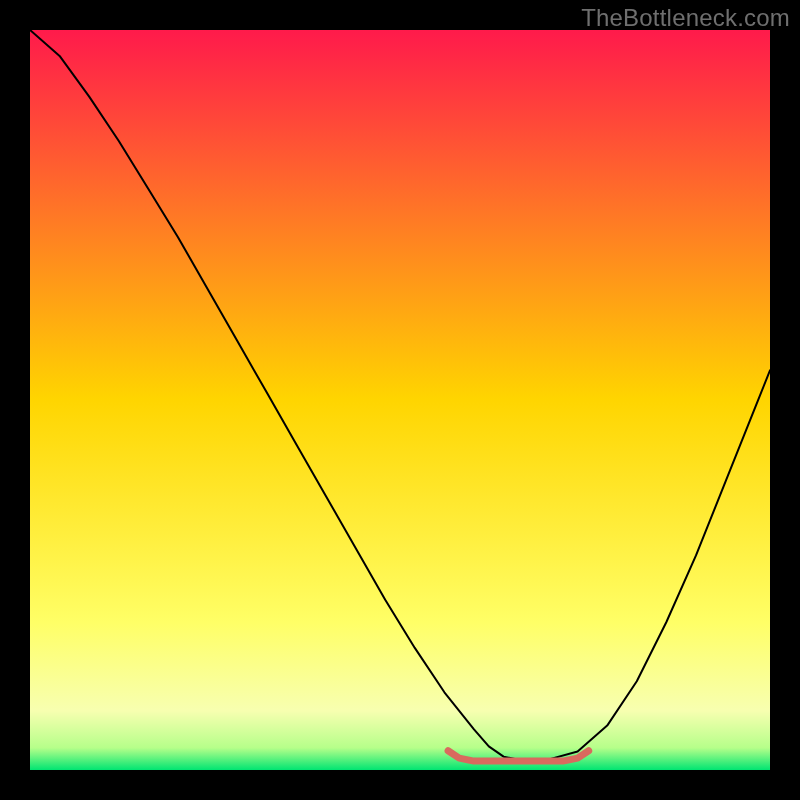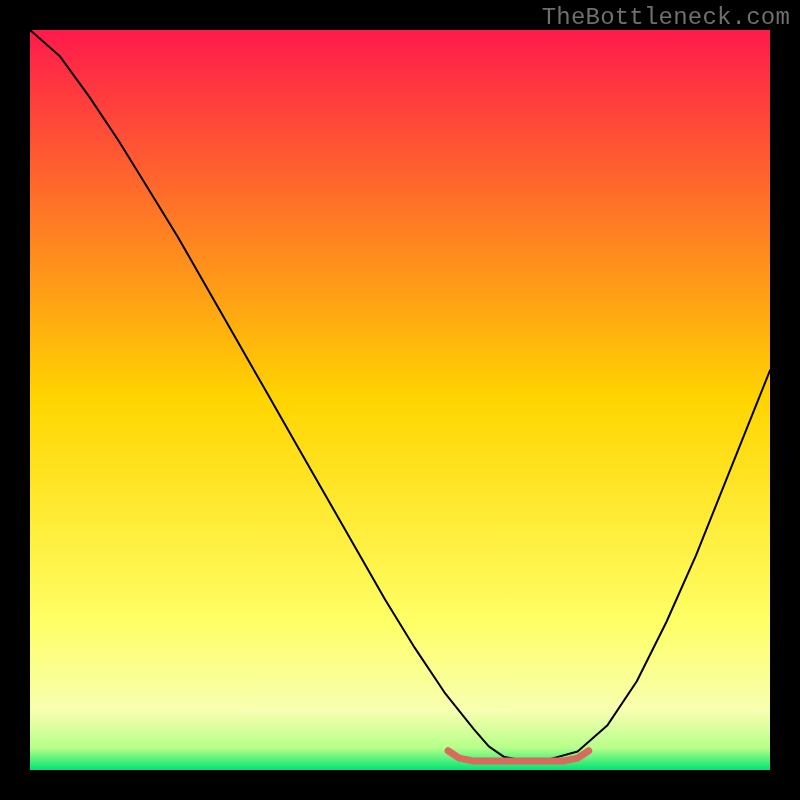--- a/index.html
+++ b/index.html
@@ -9,21 +9,20 @@
     height: 800px;
     background: #000;
     overflow: hidden;
     font-family: Arial, Helvetica, sans-serif;
   }
   .frame {
     position: relative;
     width: 800px;
     height: 800px;
     background: #000;
-    font-family: Liberation Mono, monospace;
   }
   .watermark {
     position: absolute;
     top: 4px;
     right: 10px;
     color: #6f6f6f;
     font-size: 24px;
     font-weight: 500;
     letter-spacing: 0.2px;
     z-index: 10;

